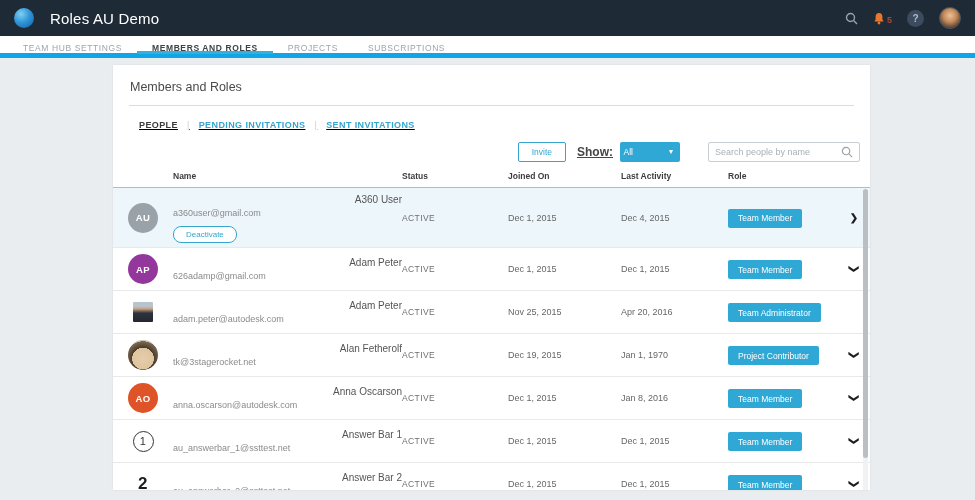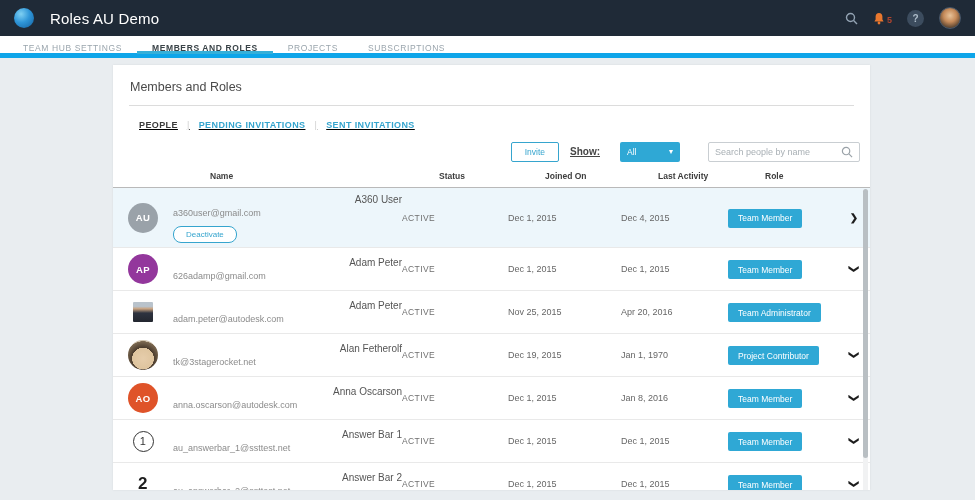--- a/index.html
+++ b/index.html
@@ -38,33 +38,33 @@
              font-weight:bold; letter-spacing:.4px;text-decoration:underline; }
   .subtab { cursor:pointer; }
   .subtab.active { color:#3a3a3a; }
   .subtab.link { color:#36a5ce; }
   .subtab-divider { color:#d0d0d0; margin:0 9px; font-weight:normal; }
 
   
   .controls { display:flex; align-items:center; justify-content:flex-end; margin:11px 10px 9px 16px; height:21px; }
   .btn-invite { height:20px; padding:0 13px; background:#fff; border:1px solid #36a5ce; border-radius:2px;
                 color:#36a5ce; font-size:8.5px; font-family:inherit; cursor:pointer; }
-  .show-label { font-size:10px; font-weight:bold; color:#454545; margin:0 20px 0 11px;text-decoration:underline; }
+  .show-label { font-size:12px; font-weight:bold; color:#454545; margin:0 7px 0 11px;text-decoration:underline; }
   .show-select { width:60px; height:20px; background:#2fa8d5; border-radius:2px; color:#fff; font-size:8.5px;
-                 display:flex; align-items:center; justify-content:space-between; padding:0 7px; cursor:pointer; }
+                 display:flex; align-items:center; justify-content:flex-end; padding:0 7px; cursor:pointer;gap:36px; }
   .show-caret { font-size:8px; }
   .searchbox { width:152px; height:20px; border:1px solid #c9ced2; border-radius:2px; background:#fff;
                display:flex; align-items:center; padding:0 6px; margin-left:28px; }
   .searchbox input { border:none; outline:none; flex:1; font-size:9px; font-family:inherit; color:#555; min-width:0; }
   .searchbox input::placeholder { color:#a9b0b5; }
   .search-glyph { color:#9aa2a8; flex:0 0 auto; display:flex; }
 
   
   .thead { display:grid; grid-template-columns:60px 229px 106px 113px 107px 110px 1fr;
-           font-size:8.5px; font-weight:bold; color:#3d3d3d; padding-bottom:6px; border-bottom:1px solid #b9b9b9;padding-left:37px; }
+           font-size:8.5px; font-weight:bold; color:#3d3d3d; padding-bottom:6px; border-bottom:1px solid #b9b9b9; }
   .rows { position:relative; height:316px; overflow:hidden; }
   .row { display:grid; grid-template-columns:60px 229px 106px 113px 107px 110px 1fr;
          align-items:center; border-bottom:1px solid #e9e9e9; height:43px; cursor:pointer; }
   .row.selected { background:#edf6fb; height:60px; }
   .avatar-cell { display:flex; align-items:center; justify-content:center; }
   .avatar { width:30px; height:30px; border-radius:50%; color:#fff; font-size:9.5px; font-weight:bold;
             display:flex; align-items:center; justify-content:center; letter-spacing:.3px; }
   .avatar.photo-square { width:20px; height:20px; border-radius:1px;
             background: linear-gradient(180deg,#b9c3cc 0%, #b9c3cc 22%, #caa37f 34%, #2e3340 55%, #23262f 100%); }
   .avatar.photo-round  { background: radial-gradient(circle at 50% 62%, #e6cdab 0%, #dec49e 45%, #4a3b2d 46%, #7d6a52 72%, #cfc2ad 73%, #c4b6a0 100%); }

